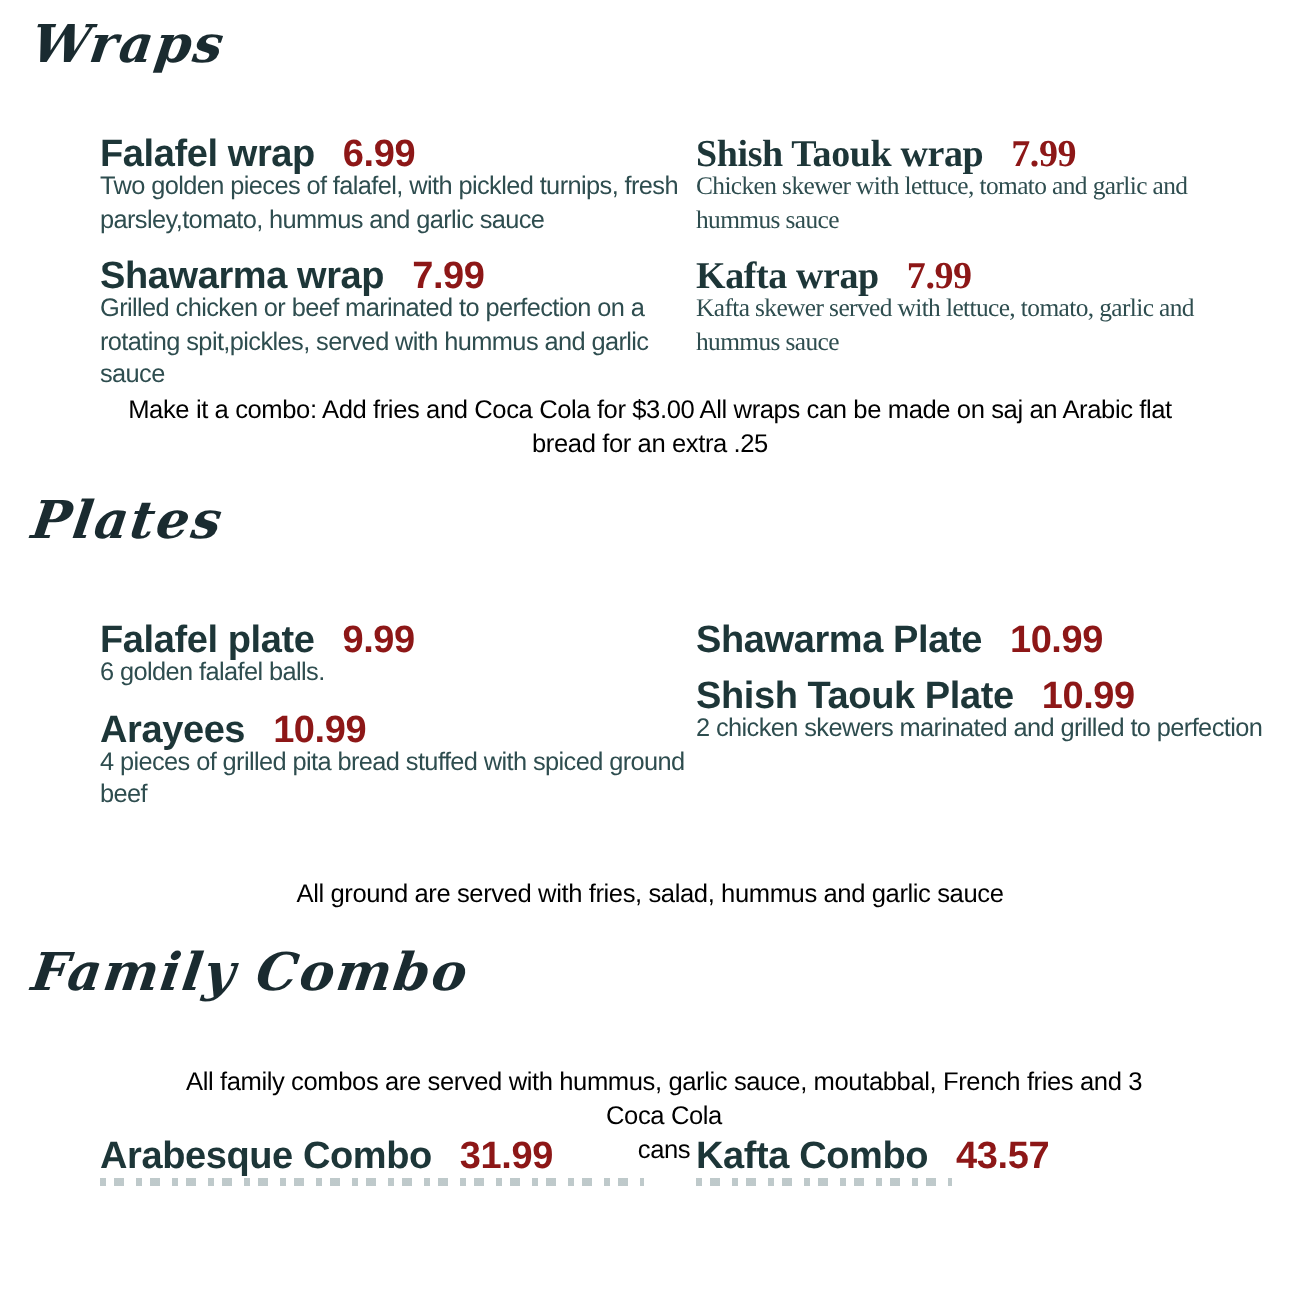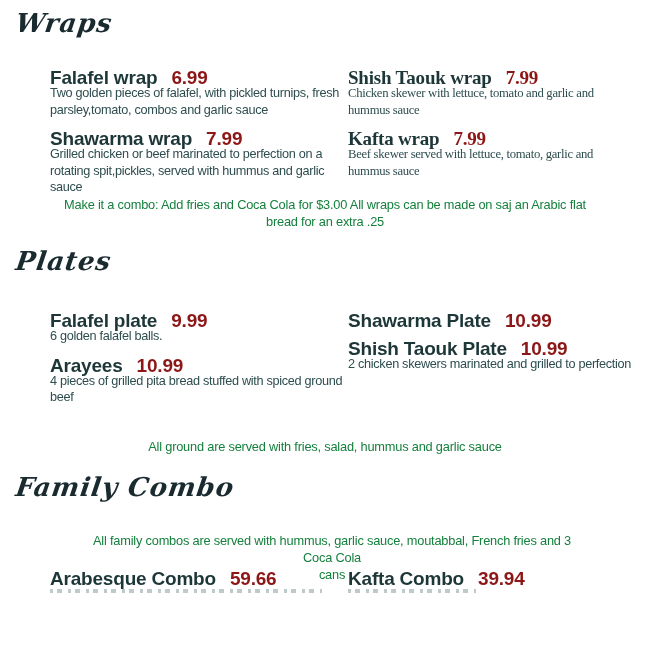--- a/index.html
+++ b/index.html
@@ -35,21 +35,21 @@
     line-height: 16.5px;
     color: #2e4d4f;
     letter-spacing: -0.3px;
     white-space: pre-line;
   }
   .section-note {
     position: absolute;
     text-align: center;
     font-size: 12.8px;
     line-height: 17px;
-    color: #15803d;
+    color: #000000;
     letter-spacing: -0.2px;
     white-space: pre-line;
   }
   .note-wraps  { left: 55px;  width: 540px; top: 196px; }
   .note-plates { left: 55px;  width: 540px; top: 438px; }
   .note-family { left: 82px;  width: 500px; top: 532px; }
   .combo-row { position: absolute; top: 571px; left: 0; width: 650px; }
   .combo-left  { position: absolute; left: 50px; }
   .combo-right { position: absolute; left: 348px; }
   .clipped-line {
@@ -73,21 +73,21 @@
 <div class="page">
 
   <div class="script-heading" style="top:8px;">Wraps</div>
 
   <div class="col col-left" style="top:70px;">
     <div class="menu-item">
       <div class="item-head">
         <span class="item-name">Falafel wrap</span><span class="item-price">6.99</span>
       </div>
       <div class="item-desc">Two golden pieces of falafel, with pickled turnips, fresh
-parsley,tomato, combos and garlic sauce</div>
+parsley,tomato, hummus and garlic sauce</div>
     </div>
     <div class="menu-item">
       <div class="item-head">
         <span class="item-name">Shawarma wrap</span><span class="item-price">7.99</span>
       </div>
       <div class="item-desc">Grilled chicken or beef marinated to perfection on a
 rotating spit,pickles, served with hummus and garlic
 sauce</div>
     </div>
   </div>
@@ -97,21 +97,21 @@
       <div class="item-head">
         <span class="item-name">Shish Taouk wrap</span><span class="item-price">7.99</span>
       </div>
       <div class="item-desc">Chicken skewer with lettuce, tomato and garlic and
 hummus sauce</div>
     </div>
     <div class="menu-item">
       <div class="item-head">
         <span class="item-name">Kafta wrap</span><span class="item-price">7.99</span>
       </div>
-      <div class="item-desc">Beef skewer served with lettuce, tomato, garlic and
+      <div class="item-desc">Kafta skewer served with lettuce, tomato, garlic and
 hummus sauce</div>
     </div>
   </div>
 
   <div class="section-note note-wraps">Make it a combo: Add fries and Coca Cola for $3.00 All wraps can be made on saj an Arabic flat
 bread for an extra .25</div>
 
   <div class="script-heading" style="top:246px;">Plates</div>
 
   <div class="col col-left" style="top:313px;">
@@ -147,25 +147,25 @@
   <div class="section-note note-plates">All ground are served with fries, salad, hummus and garlic sauce</div>
 
   <div class="script-heading" style="top:472px;">Family Combo</div>
 
   <div class="section-note note-family">All family combos are served with hummus, garlic sauce, moutabbal, French fries and 3 Coca Cola
 cans</div>
 
   <div class="combo-row">
     <div class="combo-left">
       <div class="item-head">
-        <span class="item-name">Arabesque Combo</span><span class="item-price">59.66</span>
+        <span class="item-name">Arabesque Combo</span><span class="item-price">31.99</span>
       </div>
       <div class="clipped-line clip-w-left"></div>
     </div>
     <div class="combo-right">
       <div class="item-head">
-        <span class="item-name">Kafta Combo</span><span class="item-price">39.94</span>
+        <span class="item-name">Kafta Combo</span><span class="item-price">43.57</span>
       </div>
       <div class="clipped-line clip-w-right"></div>
     </div>
   </div>
 
 </div>
 
 </body></html>

